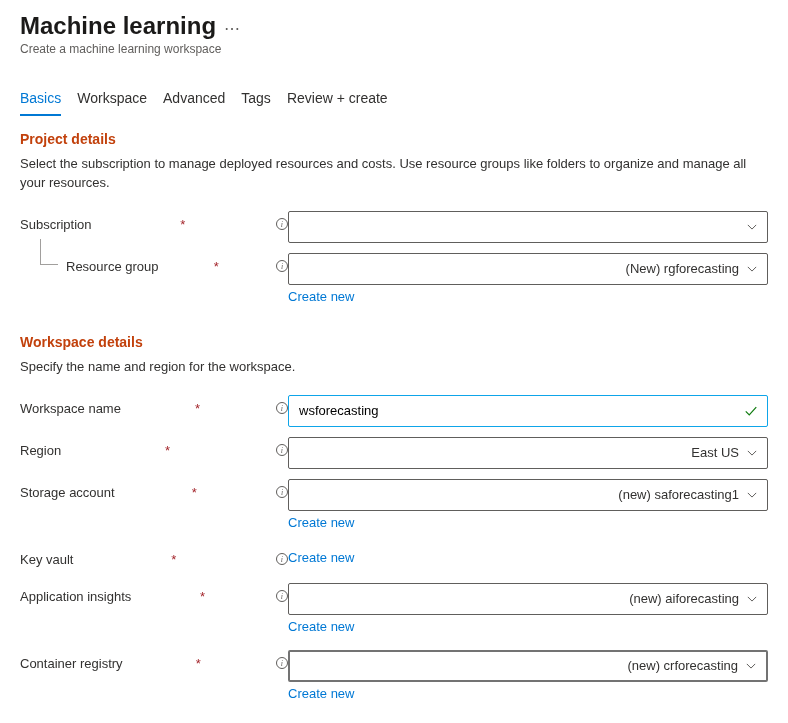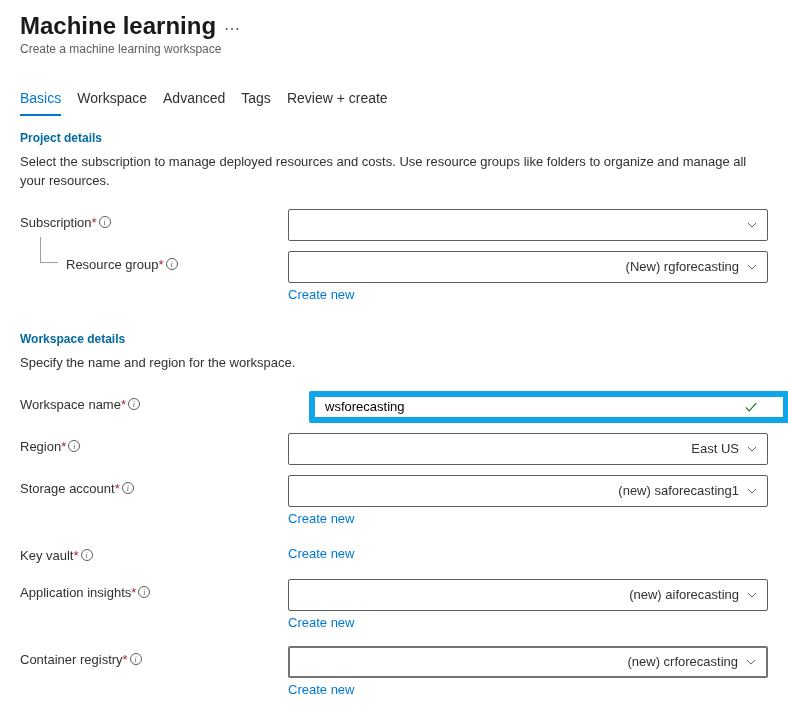--- a/index.html
+++ b/index.html
@@ -50,23 +50,23 @@
       color: #323130;
       cursor: pointer;
       border-bottom: 2px solid transparent;
     }
     .tab.active {
       color: #0078d4;
       border-bottom: 2px solid #0078d4;
       font-weight: 400;
     }
     .section-title {
-      font-size: 12px;
+      font-size: 14px;
       font-weight: 600;
-      color: #0369a1;
+      color: #c2410c;
       margin-bottom: 8px;
     }
     .section-desc {
       font-size: 13px;
       color: #323130;
       line-height: 1.45;
       margin-bottom: 18px;
       max-width: 740px;
     }
     .field-row {
@@ -74,20 +74,21 @@
       align-items: flex-start;
       margin-bottom: 10px;
     }
     .label-col {
       width: 268px;
       flex-shrink: 0;
       display: flex;
       align-items: center;
       padding-top: 6px;
       font-size: 13px;
+      justify-content: space-between;
     }
     .label-col.indent {
       padding-left: 46px;
       position: relative;
     }
     .indent-line {
       position: absolute;
       left: 20px;
       top: -14px;
       width: 18px;
@@ -144,28 +145,27 @@
       transform: translateY(-50%);
       width: 10px;
       height: 10px;
     }
     .chevron svg {
       display: block;
     }
     .text-input {
       width: 100%;
       height: 32px;
-      border: 6px solid #0ea5e9;
+      border: 1px solid #0ea5e9;
       border-radius: 2px;
       padding: 0 30px 0 10px;
       font-size: 13px;
       font-family: inherit;
       outline: none;
       position: relative;
-      margin-left: 21px;
     }
     .input-wrap {
       position: relative;
     }
     .check-icon {
       position: absolute;
       right: 10px;
       top: 50%;
       transform: translateY(-50%);
       color: #107c10;

